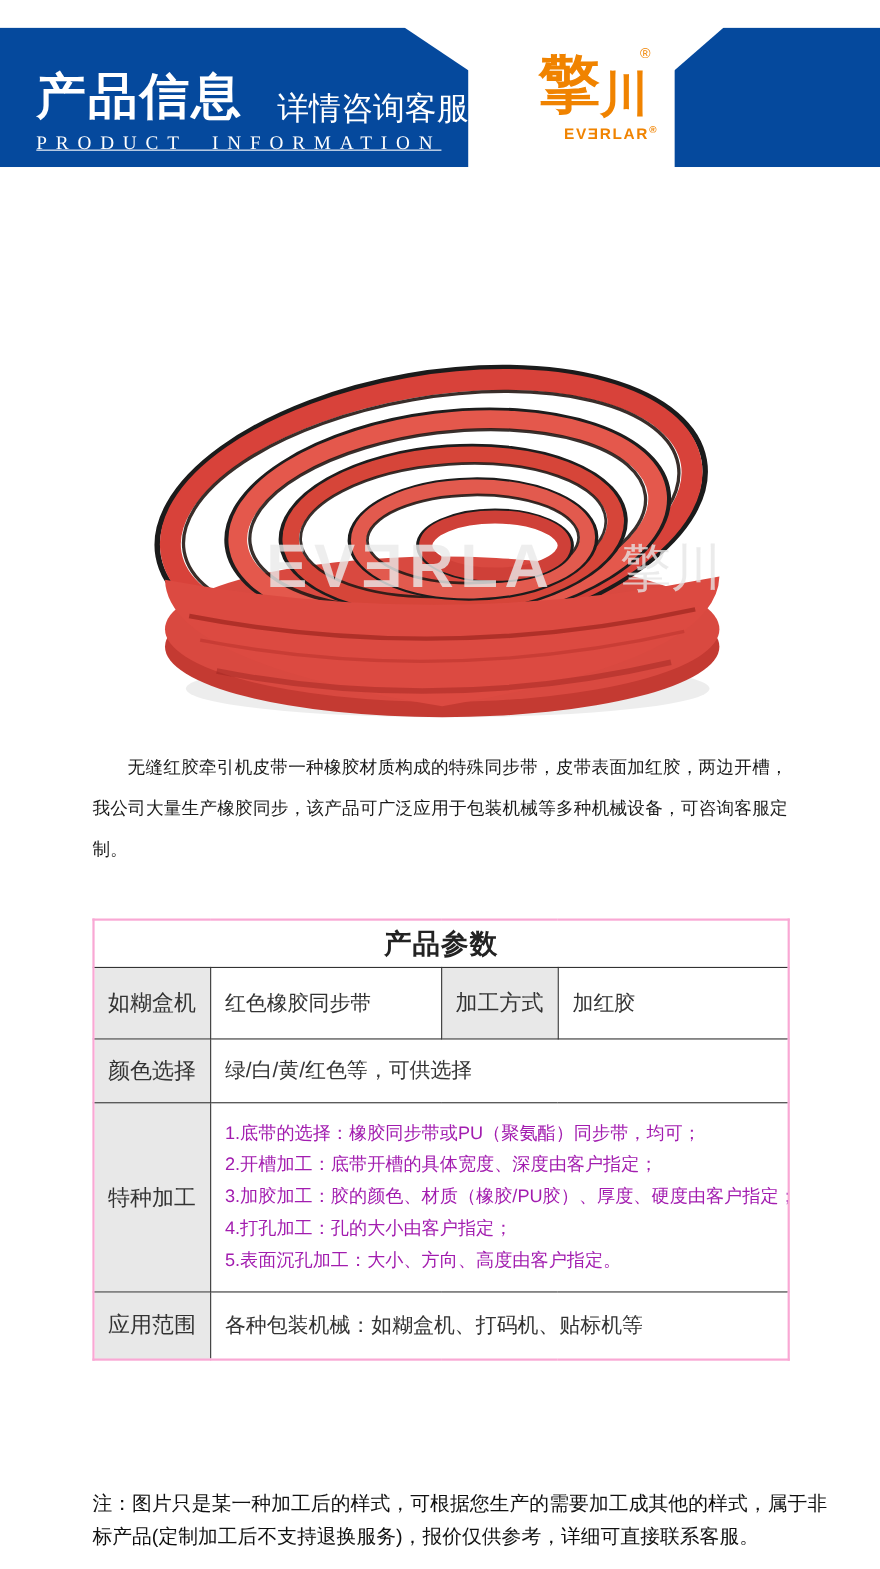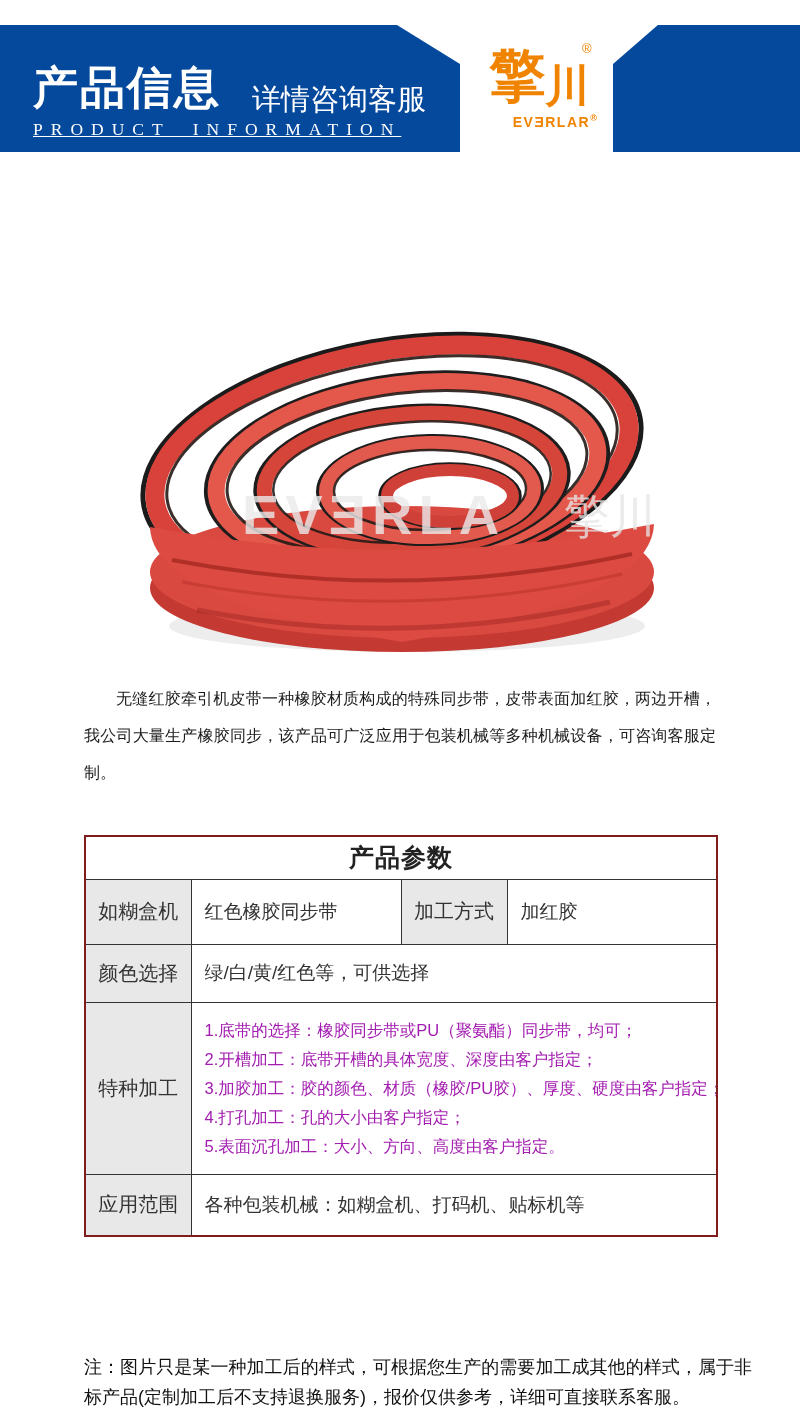--- a/index.html
+++ b/index.html
@@ -1,20 +1,20 @@
 <!DOCTYPE html>
 <html><head>
 <meta charset="utf-8">
 <style>
   html,body{margin:0;padding:0;background:#fff;}
   .page{position:relative;width:800px;height:1426px;background:#ffffff;overflow:hidden;
         font-family:"Liberation Sans",sans-serif;}
 
   
-  .banner-left{position:absolute;left:0;top:25px;width:460px;height:127px;background:#05499d;
+  .banner-left{position:absolute;left:0;top:25px;width:426px;height:127px;background:#05499d;
     -webkit-clip-path:polygon(0 0,86.3% 0,100% 30.7%,100% 100%,0 100%);
     clip-path:polygon(0 0,86.3% 0,100% 30.7%,100% 100%,0 100%);}
   .banner-right{position:absolute;left:613px;top:25px;width:187px;height:127px;background:#05499d;
     -webkit-clip-path:polygon(24% 0,100% 0,100% 100%,0 100%,0 30.7%);
     clip-path:polygon(24% 0,100% 0,100% 100%,0 100%,0 30.7%);}
   .hdr-title{position:absolute;left:33px;top:40px;font-size:45px;font-weight:700;color:#fff;
     letter-spacing:2px;line-height:1;}
   .hdr-sub{position:absolute;left:252px;top:60px;font-size:29px;color:#fff;line-height:1;}
   .hdr-en{position:absolute;left:33px;top:96px;font-size:17.5px;color:#fff;
     font-family:"Liberation Serif",serif;letter-spacing:8px;word-spacing:10px;line-height:1;text-decoration:underline;}
@@ -29,21 +29,21 @@
 
   
   .photo{position:absolute;left:112px;top:272px;width:580px;height:400px;}
 
   
   .desc{position:absolute;left:84px;top:680px;width:632px;font-size:16px;line-height:37px;
     color:#1a1a1a;text-indent:2em;text-align:justify;}
 
   
   .spec{position:absolute;left:84px;top:835px;width:632px;border-collapse:collapse;
-    table-layout:fixed;border:2px solid #7f1d1d;}
+    table-layout:fixed;border:2px solid #f9a8d4;}
   .spec td{border:1px solid #333;vertical-align:middle;overflow:hidden;}
   .spec .ttl{font-size:25px;font-weight:700;text-align:center;color:#222;letter-spacing:1px;}
   .spec .lbl{background:#e8e8e8;text-align:center;font-size:20px;color:#333;}
   .spec .val{font-size:19px;color:#333;padding-left:13px;}
   .spec .line{font-size:16.5px;line-height:29px;color:#a21caf;white-space:nowrap;}
 
   
   .note{position:absolute;left:84px;top:1352px;width:668px;font-size:18px;line-height:30px;
     color:#111;text-align:justify;}
 </style>

